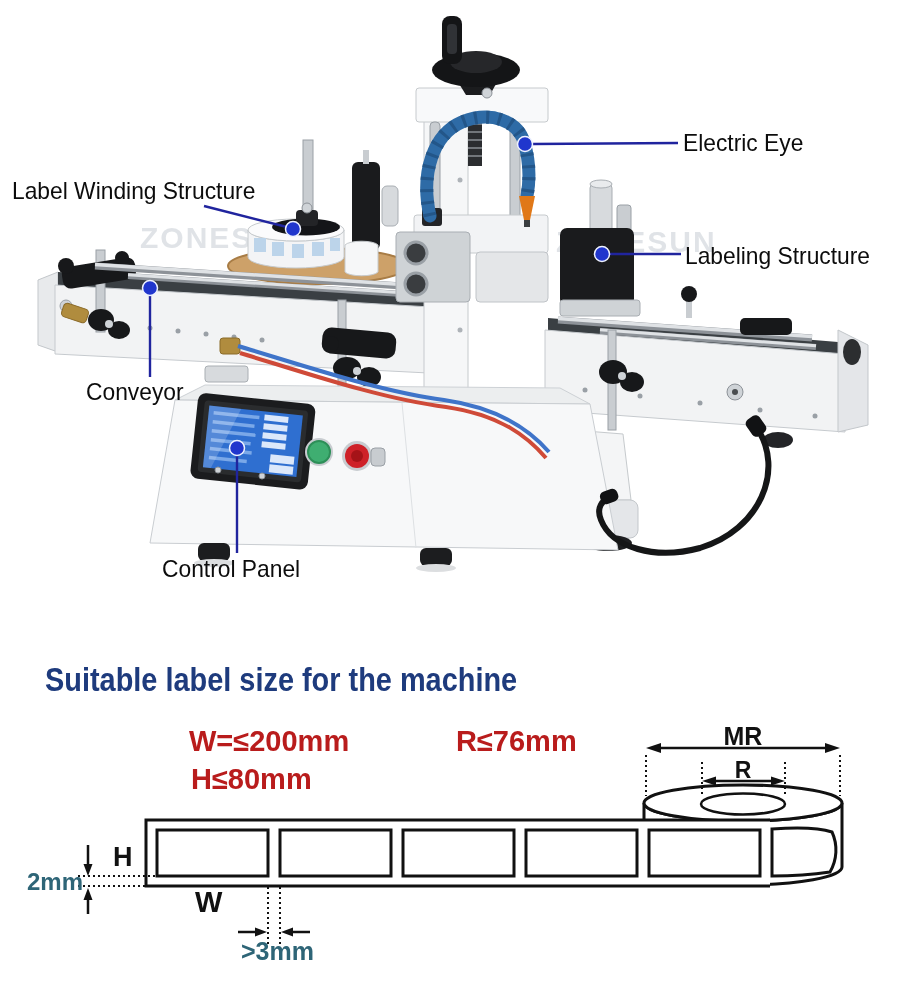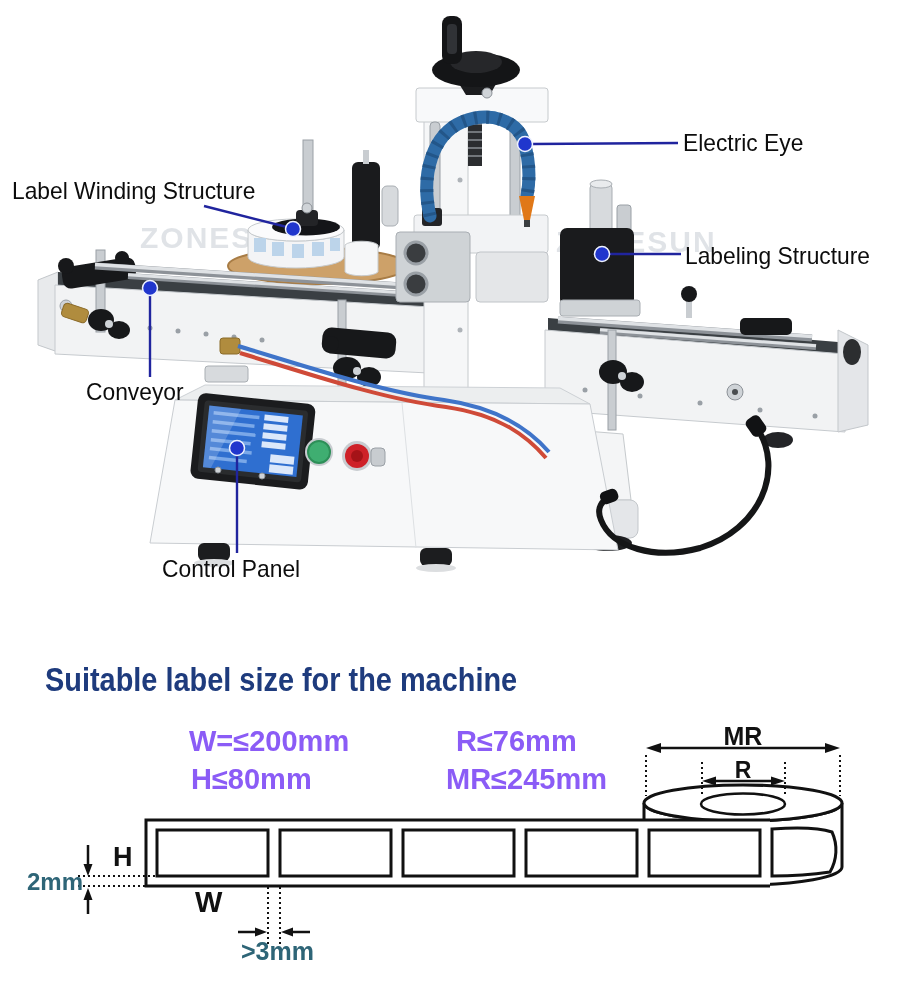--- a/index.html
+++ b/index.html
@@ -5,21 +5,21 @@
   html,body{margin:0;padding:0;background:#fff;}
   .stage{position:relative;width:901px;height:992px;background:#ffffff;overflow:hidden;
          font-family:"Liberation Sans","DejaVu Sans",sans-serif;}
   svg{position:absolute;left:0;display:block;}
   .machine-svg{top:0;}
   .size-svg{top:700px;}
   .callout{position:absolute;color:#0c0c0c;font-size:24px;font-weight:400;white-space:nowrap;
            transform:scaleX(0.95);transform-origin:left top;line-height:1.1;}
   .heading{position:absolute;left:45px;top:662px;color:#1e3b7d;font-size:34px;font-weight:bold;
            white-space:nowrap;transform:scaleX(0.85);transform-origin:left top;line-height:1.05;}
-  .spec{position:absolute;color:#8b5cf6;font-size:29px;font-weight:bold;white-space:nowrap;line-height:1;}
+  .spec{position:absolute;color:#b91c1c;font-size:29px;font-weight:bold;white-space:nowrap;line-height:1;}
   .wm{fill:#ccd2d8;opacity:.6;font-weight:bold;font-size:30px;letter-spacing:2px;}
   .dim-teal{fill:#2e6577;font-weight:bold;}
   .dim-black{fill:#111;font-weight:bold;}
 </style>
 </head>
 <body>
 
 <div class="stage">
 
   <svg class="machine-svg" width="901" height="620" viewBox="0 0 901 620">
@@ -247,21 +247,20 @@
   <div class="callout" style="left:12px;top:178px">Label Winding Structure</div>
   <div class="callout" style="left:685px;top:243px">Labeling Structure</div>
   <div class="callout" style="left:86px;top:379px">Conveyor</div>
   <div class="callout" style="left:162px;top:556px">Control Panel</div>
 
   <div class="heading">Suitable label size for the machine</div>
 
   <div class="spec" style="left:189px;top:727px">W=≤200mm</div>
   <div class="spec" style="left:456px;top:727px">R≤76mm</div>
   <div class="spec" style="left:191px;top:765px">H≤80mm</div>
-  <div class="spec" style="left:446px;top:765px">MR≤245mm</div>
 
   <svg class="size-svg" width="901" height="292" viewBox="0 0 901 292">
 
     <g>
       <path d="M644,103 A99,18 0 0 0 842,103 L842,167 A99,18 0 0 1 644,167 Z" fill="#fff" stroke="#111" stroke-width="3"></path>
       <ellipse cx="743" cy="103" rx="99" ry="18" fill="#fff" stroke="#111" stroke-width="3"></ellipse>
       <ellipse cx="743" cy="104" rx="42" ry="10.5" fill="#fff" stroke="#111" stroke-width="2.5"></ellipse>
     </g>
 
     <g>

